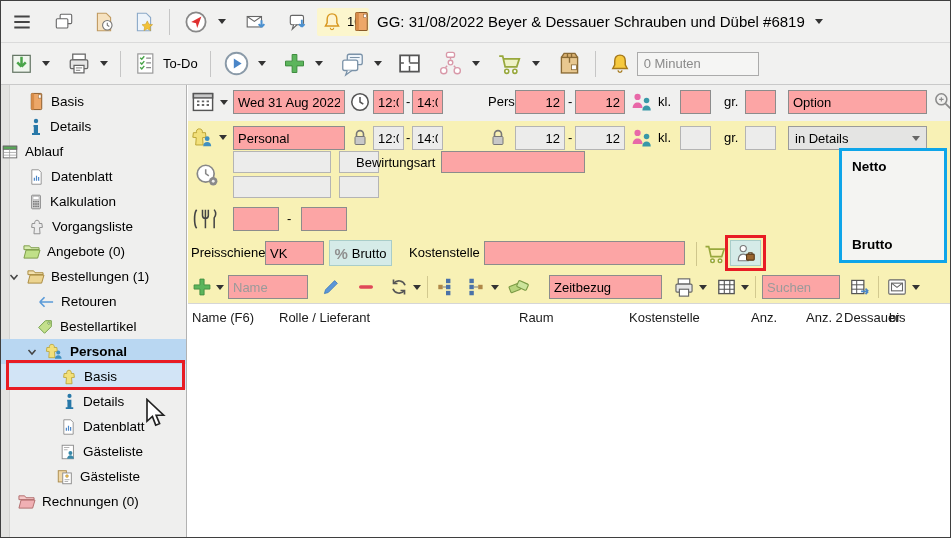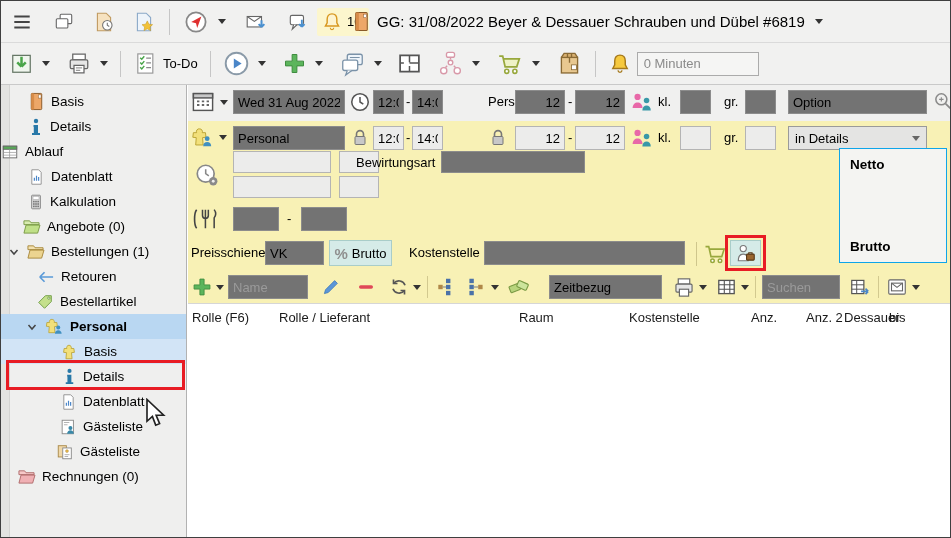--- a/index.html
+++ b/index.html
@@ -32,30 +32,30 @@
   .anno{position:absolute;border:3px solid #e81c24;box-sizing:border-box;pointer-events:none;z-index:20;}
 
   
   .main{left:187px;top:84px;right:0;bottom:0;background:#fff;}
   .row1bg{left:0;top:0;right:0;height:36px;background:#f0f0ef;}
   .yellowbg{left:0;top:36px;right:0;height:182px;background:#f8f1b5;}
   .thead{left:0;top:218px;right:0;height:28px;background:#fff;border-top:1px solid #d6d6d6;border-bottom:1px solid #bdbdbd;}
   .thead span{position:absolute;top:6px;font-size:13px;color:#1a1a1a;}
   .tbody{left:0;top:247px;right:0;bottom:0;background:#fff;}
 
-  .tf{height:24px;border:1px solid #8c8c8c;background:#737373;font:13px "Liberation Sans",sans-serif;padding:0 4px;box-sizing:border-box;color:#000;}
+  .tf{height:24px;border:1px solid #8c8c8c;background:#fca5a5;font:13px "Liberation Sans",sans-serif;padding:0 4px;box-sizing:border-box;color:#000;}
   .tf.gray{background:#ececeb;border-color:#b4b4b4;}
   .tf.num{text-align:right;}
   .tf::placeholder{color:#9a9a9a;}
   .lbl{font-size:13px;color:#000;white-space:nowrap;}
   .selectbox{height:24px;background:#e4e4e3;border:1px solid #9a9a9a;box-sizing:border-box;display:flex;align-items:center;justify-content:space-between;padding:0 6px;font-size:13px;}
   .selchev{width:0;height:0;border-left:4px solid transparent;border-right:4px solid transparent;border-top:5px solid #666;}
   .tealbtn{background:#d5ebe8;border:1px solid #a9cdc9;display:flex;align-items:center;justify-content:center;gap:4px;box-sizing:border-box;}
   .pct{color:#8f8f8f;font-weight:bold;font-size:15px;}
-  .nettopanel{left:651px;top:63px;width:108px;height:115px;background:#f4f4f2;border:1px solid #0ea5e9;box-sizing:border-box;font-weight:bold;font-size:13.5px;}
+  .nettopanel{left:651px;top:63px;width:108px;height:115px;background:#f4f4f2;border:3px solid #0ea5e9;box-sizing:border-box;font-weight:bold;font-size:13.5px;}
   .cursor{position:absolute;z-index:30;pointer-events:none;}
 </style>
 </head>
 <body>
 
 <div id="app">
 
   <div class="abs topbar">
     <svg class="ic" width="22" height="22" viewBox="0 0 20 20">
         <path d="M3 5h14M3 10h14M3 15h14" stroke="#444" stroke-width="1.8" fill="none"></path>
@@ -236,20 +236,26 @@
             <rect x="6.3" y="11.5" width="2" height="2"></rect>
             <rect x="9" y="11.5" width="2" height="2"></rect>
             <rect x="11.7" y="11.5" width="2" height="2"></rect>
             <rect x="6.3" y="14.5" width="2" height="2"></rect>
             <rect x="9" y="14.5" width="2" height="2"></rect>
             <rect x="11.7" y="14.5" width="2" height="2"></rect>
           </g>
         </svg>
       <span>Kalkulation</span>
     </div>
+    <div class="srow" style="padding-left:27px">
+      <svg class="ic" width="18" height="18" viewBox="0 0 20 20">
+          <path d="M10 2.5a2.6 2.6 0 012.4 3.6h3l.6 4.3-3.2.3.6 6.8H6.6l.6-6.8-3.2-.3.6-4.3h3A2.6 2.6 0 0110 2.5z" fill="#ececec" stroke="#888" stroke-width="1"></path>
+        </svg>
+      <span>Vorgangsliste</span>
+    </div>
     <div class="srow" style="padding-left:21px">
       <svg class="ic" width="19" height="17" viewBox="0 0 20 18">
           <path d="M2 3h6l1.5 2H18v2H2z" fill="#d8ecb0" stroke="#7a9a44"></path>
           <path d="M2 16l2.2-8.5H19L16.5 16z" fill="#c0e088" stroke="#7a9a44"></path>
         </svg>
       <span>Angebote (0)</span>
     </div>
     <div class="srow" style="padding-left:7px">
       <svg class="ic chev" width="12" height="12" viewBox="0 0 12 12">
           <path d="M2.5 4l3.5 4 3.5-4" stroke="#444" stroke-width="1.5" fill="none"></path>
@@ -532,21 +538,21 @@
       <div class="vsep2"></div>
       <svg class="ic" width="24" height="22" viewBox="0 0 20 20">
           <rect x="2.5" y="3.5" width="15" height="13" rx="1" fill="#fff" stroke="#666"></rect>
           <rect x="5" y="6.5" width="10" height="7" fill="#fff" stroke="#666"></rect>
           <path d="M5 6.5l5 3.8 5-3.8" stroke="#666" fill="none"></path>
         </svg>
       <div class="dd"></div>
     </div>
 
     <div class="abs thead">
-      <span style="left:4px">Rolle (F6)</span>
+      <span style="left:4px">Name (F6)</span>
       <span style="left:91px">Rolle / Lieferant</span>
       <span style="left:331px">Raum</span>
       <span style="left:441px">Kostenstelle</span>
       <span style="left:563px">Anz.</span>
       <span style="left:618px">Anz. 2</span>
       <span style="left:656px">Dessauer</span>
       <span style="left:701px">bis</span>
     </div>
     <div class="abs tbody"></div>
   </div>

